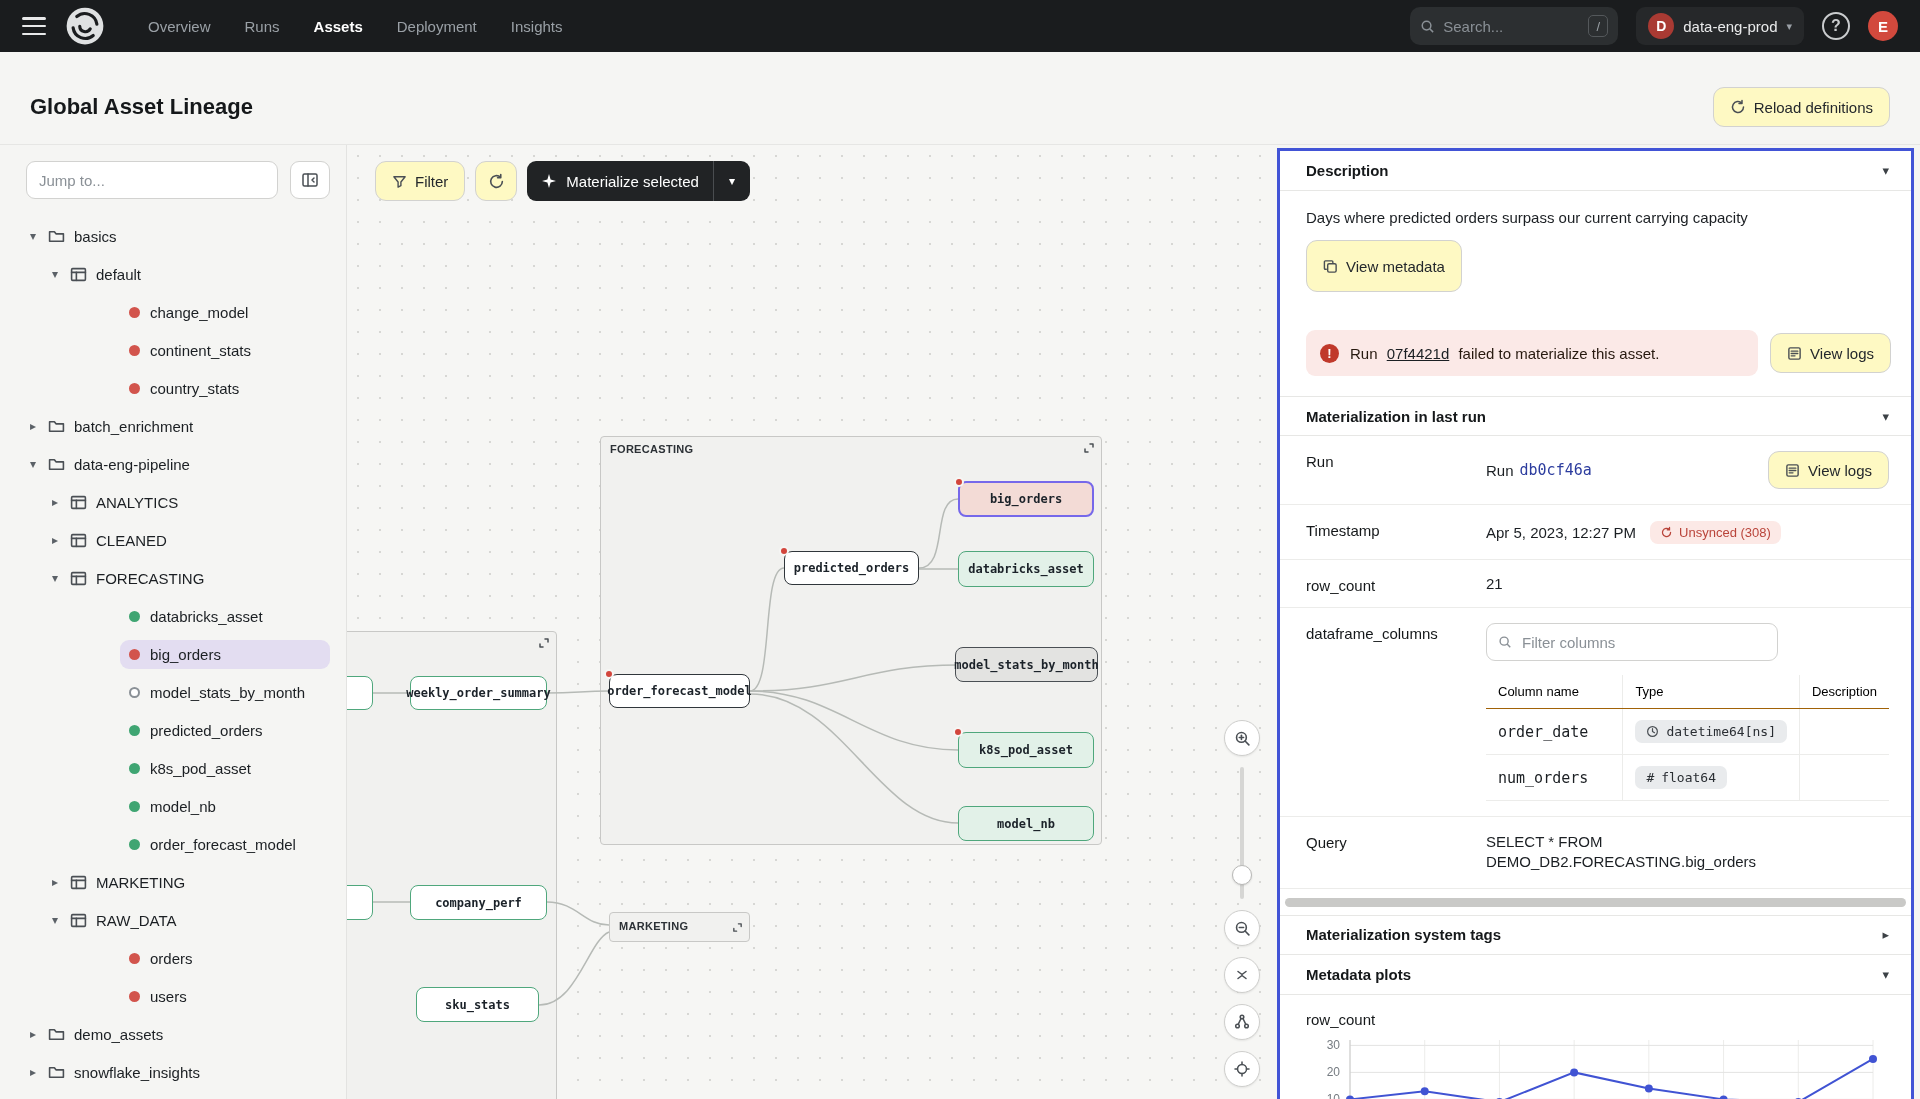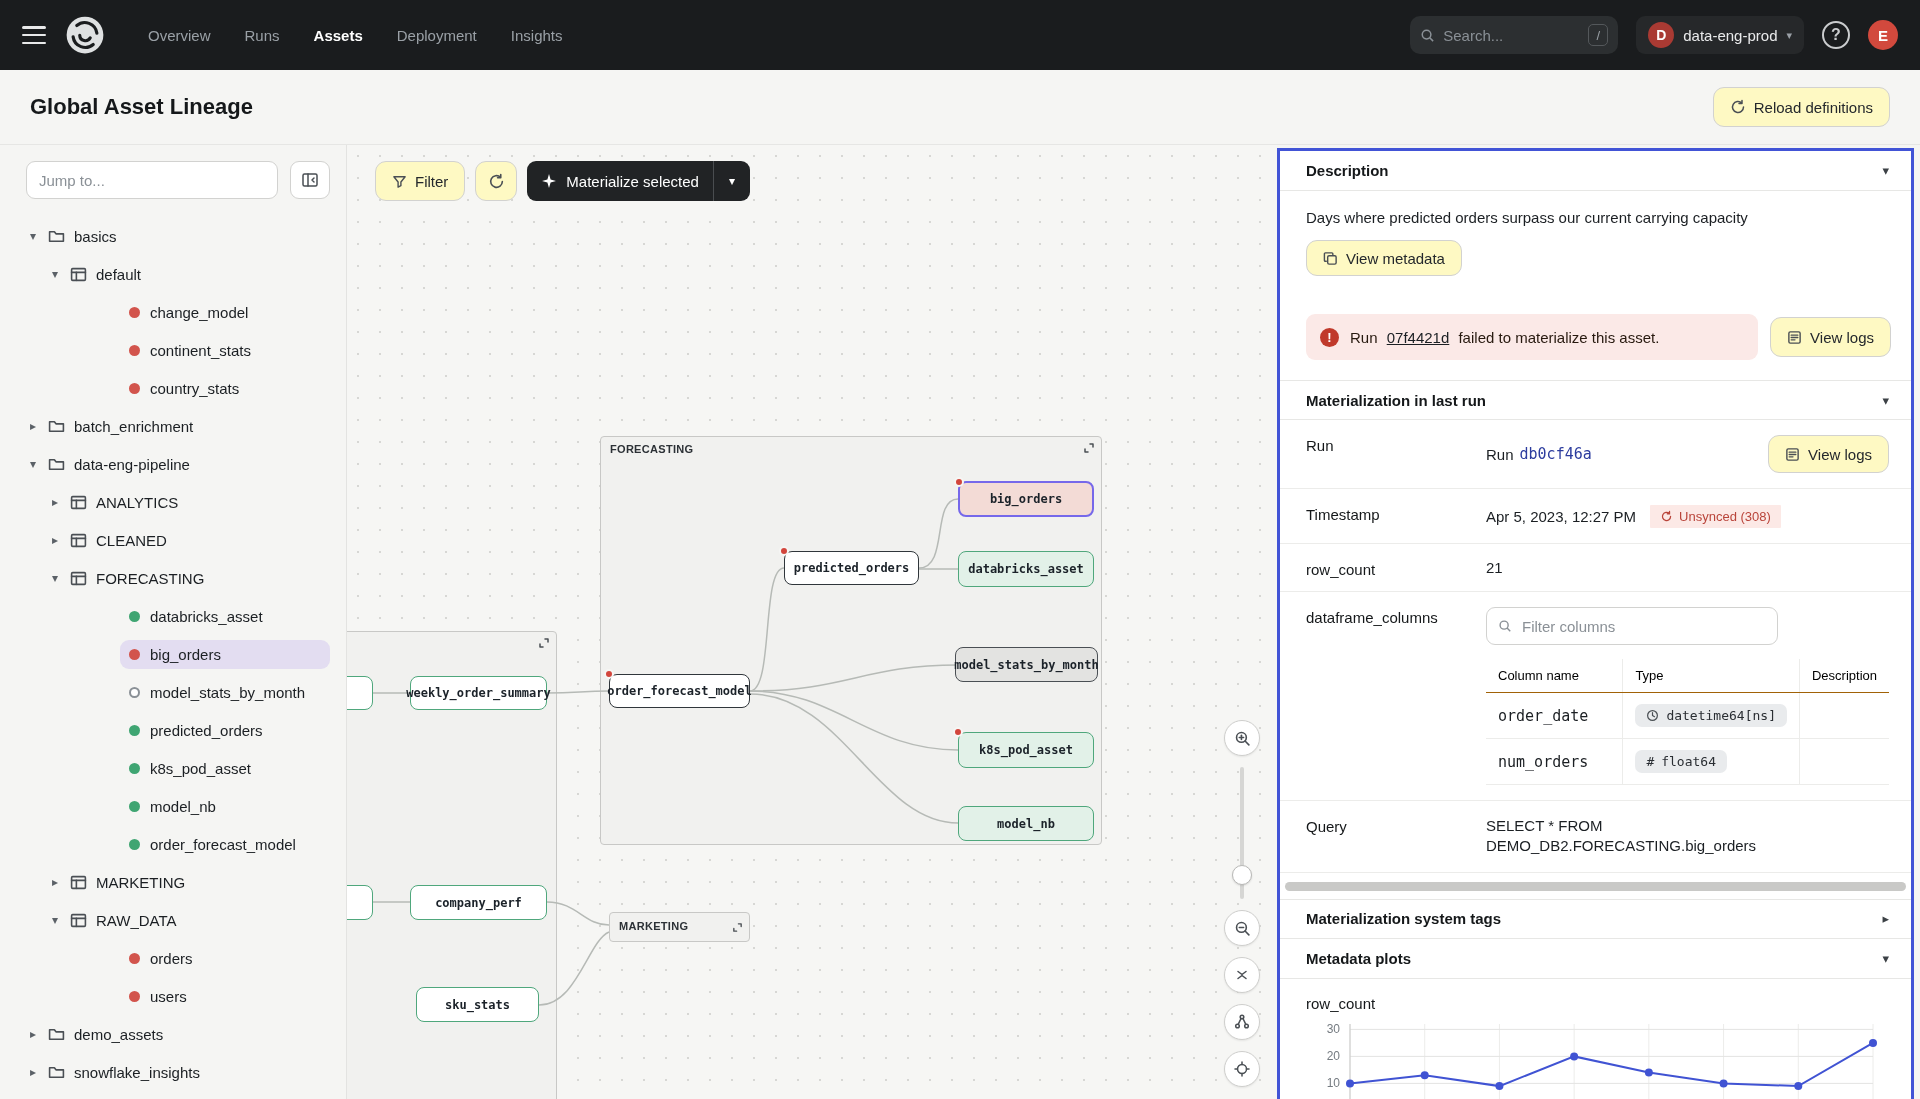--- a/index.html
+++ b/index.html
@@ -4,21 +4,21 @@
 <style>
   * { box-sizing: border-box; }
   html,body { margin:0; padding:0; }
   body {
     width:1920px; height:1099px; overflow:hidden; position:relative;
     font-family:"Liberation Sans", sans-serif; background:#f5f5f3; color:#16191c;
   }
   .mono { font-family:"DejaVu Sans Mono", monospace; }
 
   
-  .topnav { position:absolute; top:0; left:0; right:0; height:70px; background:#1a1c1e;
+  .topnav { position:absolute; top:0; left:0; right:0; height:52px; background:#1a1c1e;
     display:flex; align-items:center; padding:0 22px; gap:18px; z-index:40; }
   .burger { width:24px; height:18px; display:flex; flex-direction:column; justify-content:space-between; cursor:pointer; }
   .burger span { height:2.5px; background:#e8e9ea; border-radius:2px; }
   .logo { width:42px; height:42px; }
   .navlinks { display:flex; gap:34px; margin-left:24px; }
   .navlink { color:#9aa0a6; font-size:15px; cursor:pointer; }
   .navlink.active { color:#fff; font-weight:bold; }
   .nav-right { margin-left:auto; display:flex; align-items:center; gap:18px; }
   .searchbox { width:208px; height:38px; background:#2c2f31; border-radius:10px; display:flex; align-items:center; padding:0 10px; gap:8px; cursor:text; }
   .searchbox .ph { color:#8a9096; font-size:15px; flex:1; }
@@ -107,21 +107,21 @@
   .err-banner { flex:1; height:46px; background:#fbe9e7; border-radius:9px; display:flex; align-items:center; gap:11px; padding:0 14px; font-size:15px; color:#27190f; }
   .err-ic { width:19px; height:19px; border-radius:50%; background:#c0392b; color:#fff; font-size:13px; font-weight:bold; display:flex; align-items:center; justify-content:center; flex:none; }
   .err-banner a { color:#1b1f23; text-decoration:underline; margin:0 5px; cursor:pointer; }
   .mat-hdr { margin-top:20px; }
   .kvrow { display:flex; border-bottom:1px solid #ececea; }
   .kv-label { width:206px; flex:none; padding:17px 10px 0 26px; font-size:15px; color:#15181a; }
   .kv-val { flex:1; padding:15px 22px 15px 0; font-size:15px; color:#1b1f23; display:flex; align-items:flex-start; }
   .runid { color:#2c3c9e; margin-left:6px; font-size:15px; }
   .kv-val .btn { margin-left:auto; height:38px; }
   .badge-unsynced { display:inline-flex; align-items:center; gap:6px; background:#fce9e6; color:#b9443a; font-size:13px;
-    border-radius:1px; padding:4px 10px; margin-left:14px; margin-top:1px; }
+    border-radius:8px; padding:4px 10px; margin-left:14px; margin-top:1px; }
   .filterwrap { width:292px; height:38px; border:1px solid #d2d2d0; border-radius:9px; display:flex; align-items:center; gap:8px; padding:0 11px; background:#fff; }
   .filterwrap input { border:none; outline:none; flex:1; font-size:15px; font-family:inherit; background:transparent; }
   .filterwrap input::placeholder { color:#8a9096; }
   .cols-table { width:100%; border-collapse:collapse; margin-top:14px; }
   .cols-table th { font-size:13px; font-weight:normal; color:#000000; text-align:left; padding:9px 12px; border-bottom:1px solid #a16207; }
   .cols-table td { padding:11px 12px; border-bottom:1px solid #ececea; font-size:15px; }
   .cols-table th + th, .cols-table td + td { border-left:1px solid #ececea; }
   .type-badge { display:inline-flex; align-items:center; gap:7px; background:#e9ebed; border-radius:7px; padding:4px 11px;
     font-family:"DejaVu Sans Mono", monospace; font-size:13px; color:#2a2e33; }
   .queryval { max-width:320px; line-height:1.35; }
@@ -497,21 +497,21 @@
 <div class="rightpanel">
 
   <div class="sec-hdr">
     <span class="sec-title">Description</span>
     <span class="sec-chev">▾</span>
   </div>
 
   <div class="desc-text">Days where predicted orders surpass our current carrying capacity</div>
 
   <div class="meta-row">
-    <button class="btn" style="height:36px;">
+    <button class="btn" style="height:52px;">
       <svg width="15" height="15" viewBox="0 0 16 16">
           <rect x="5" y="5" width="9" height="9" rx="1.5" class="icstroke"></rect>
           <path class="icstroke" d="M3.5 11H2.5A1 1 0 0 1 1.5 10V3A1 1 0 0 1 2.5 2h7a1 1 0 0 1 1 1v1"></path>
         </svg>
       <span>View metadata</span>
     </button>
   </div>
 
   <div class="err-row">
     <div class="err-banner">

